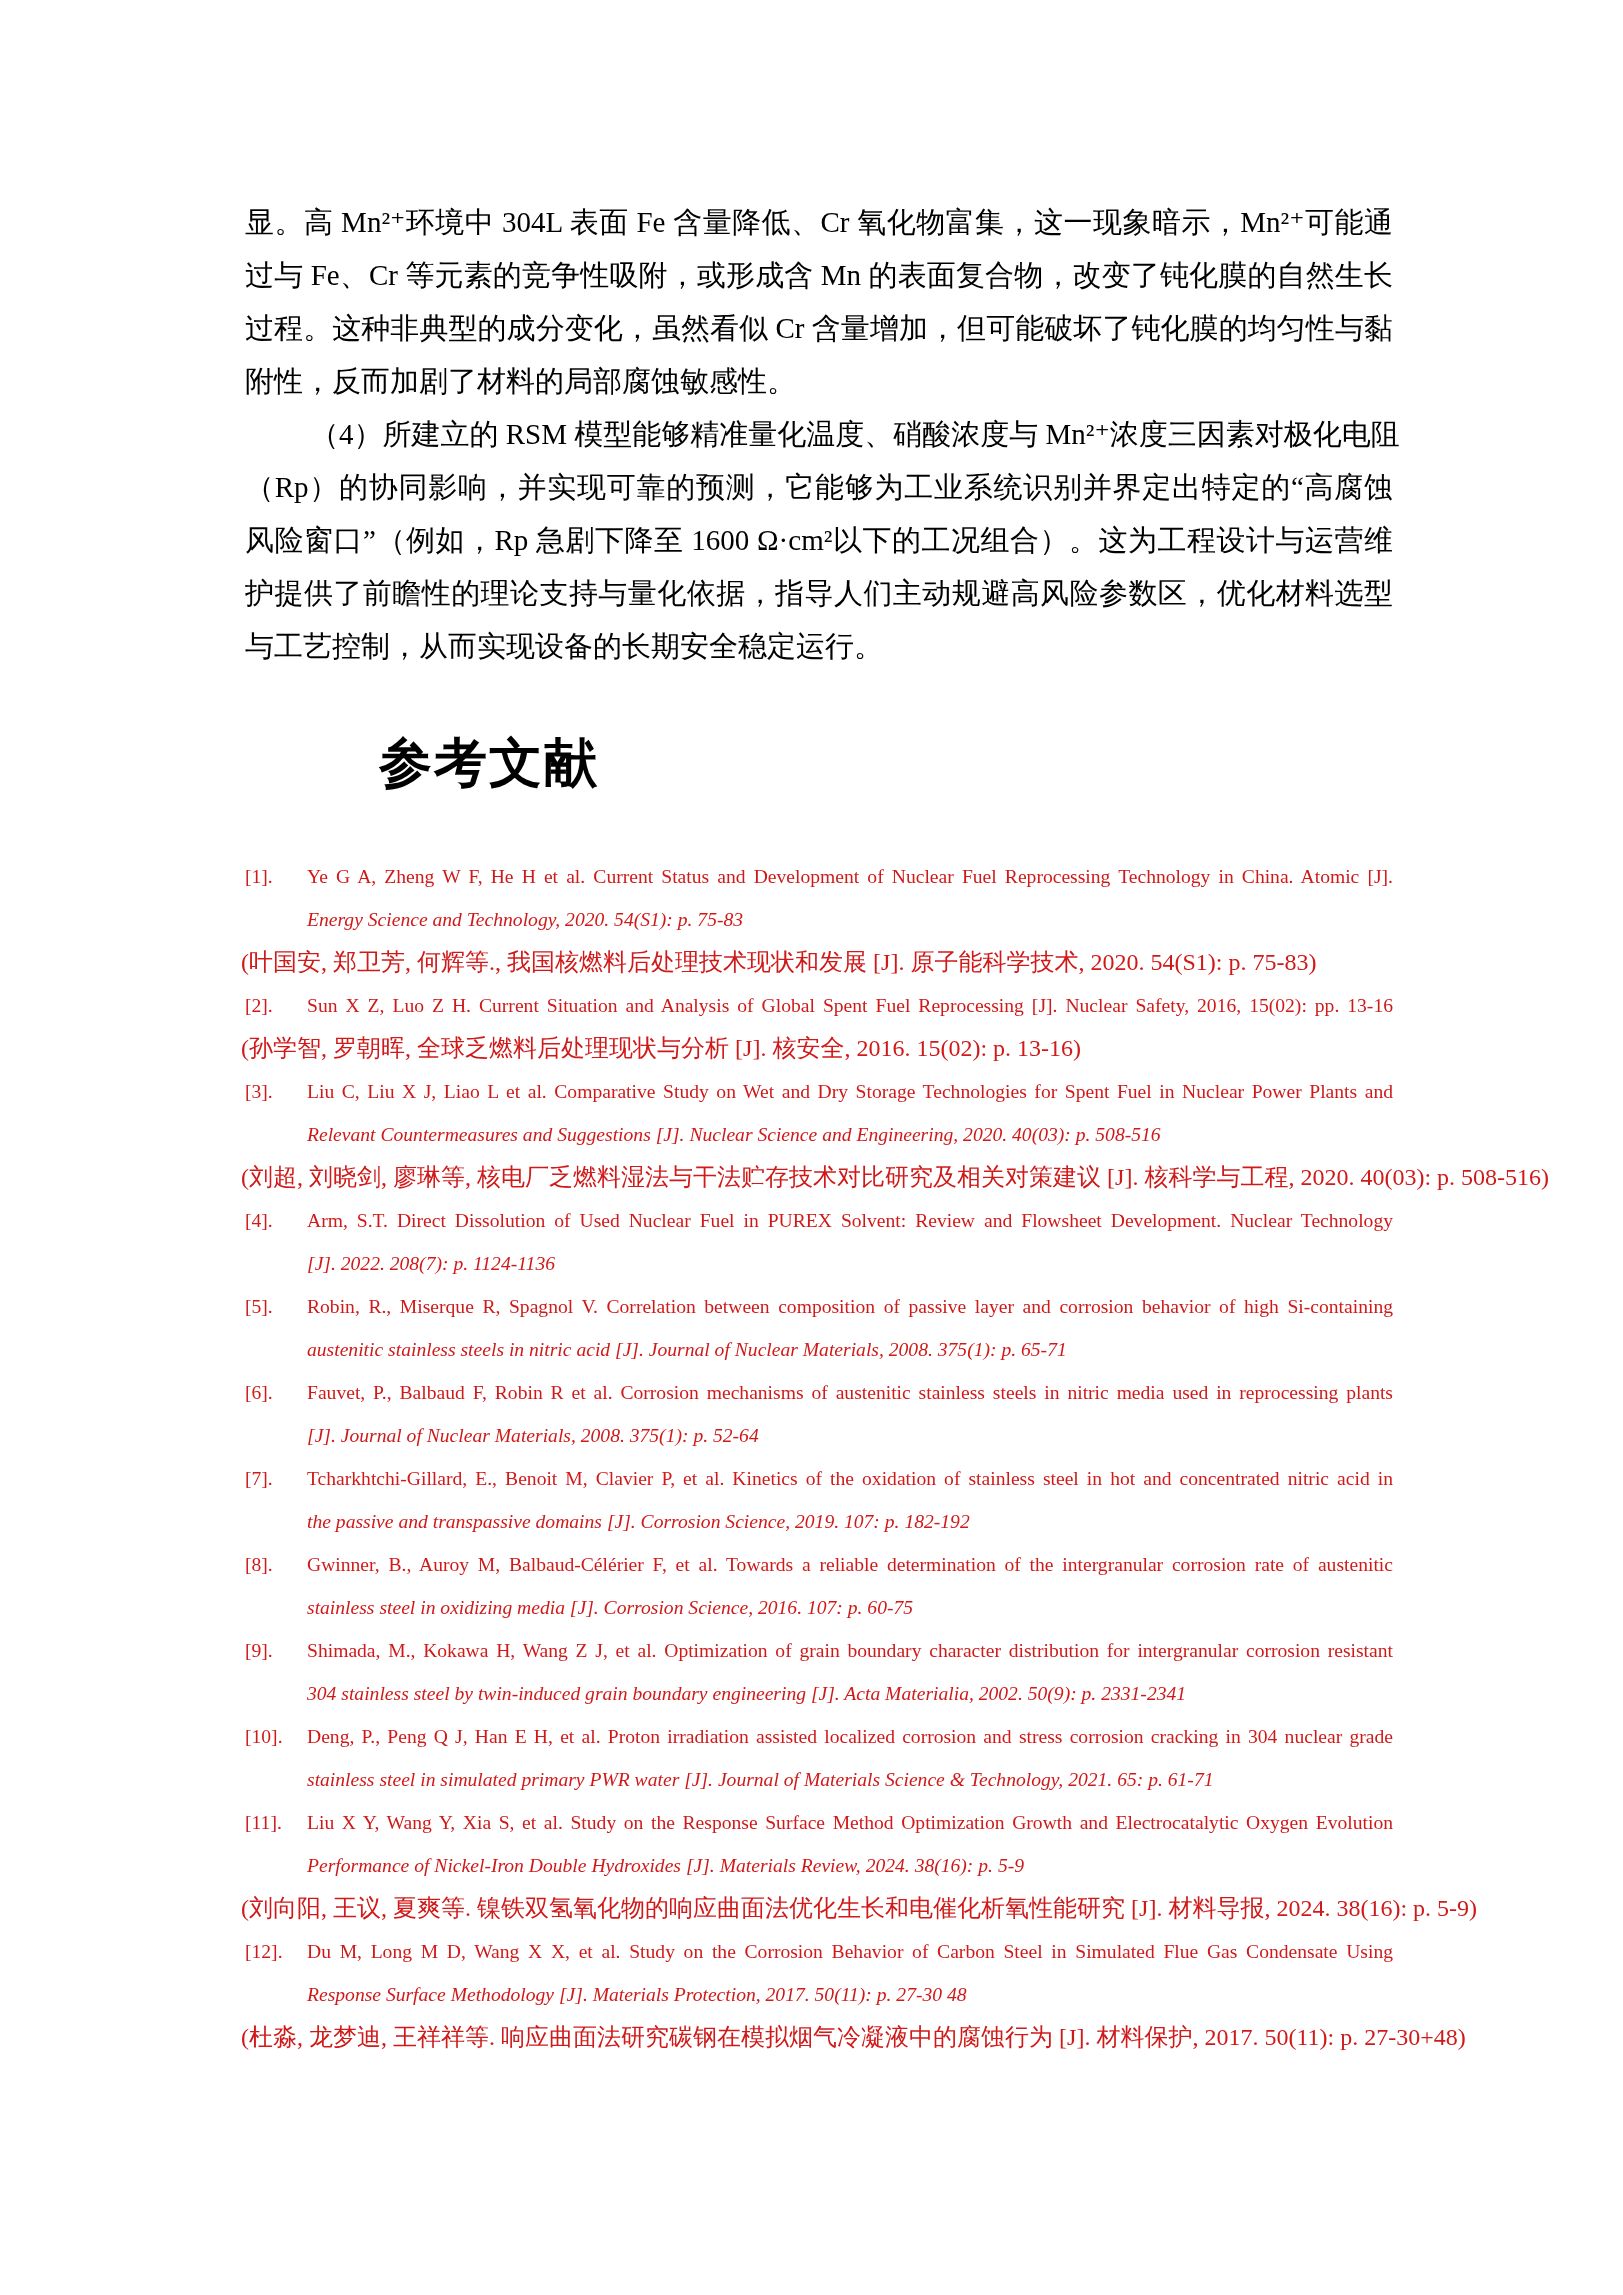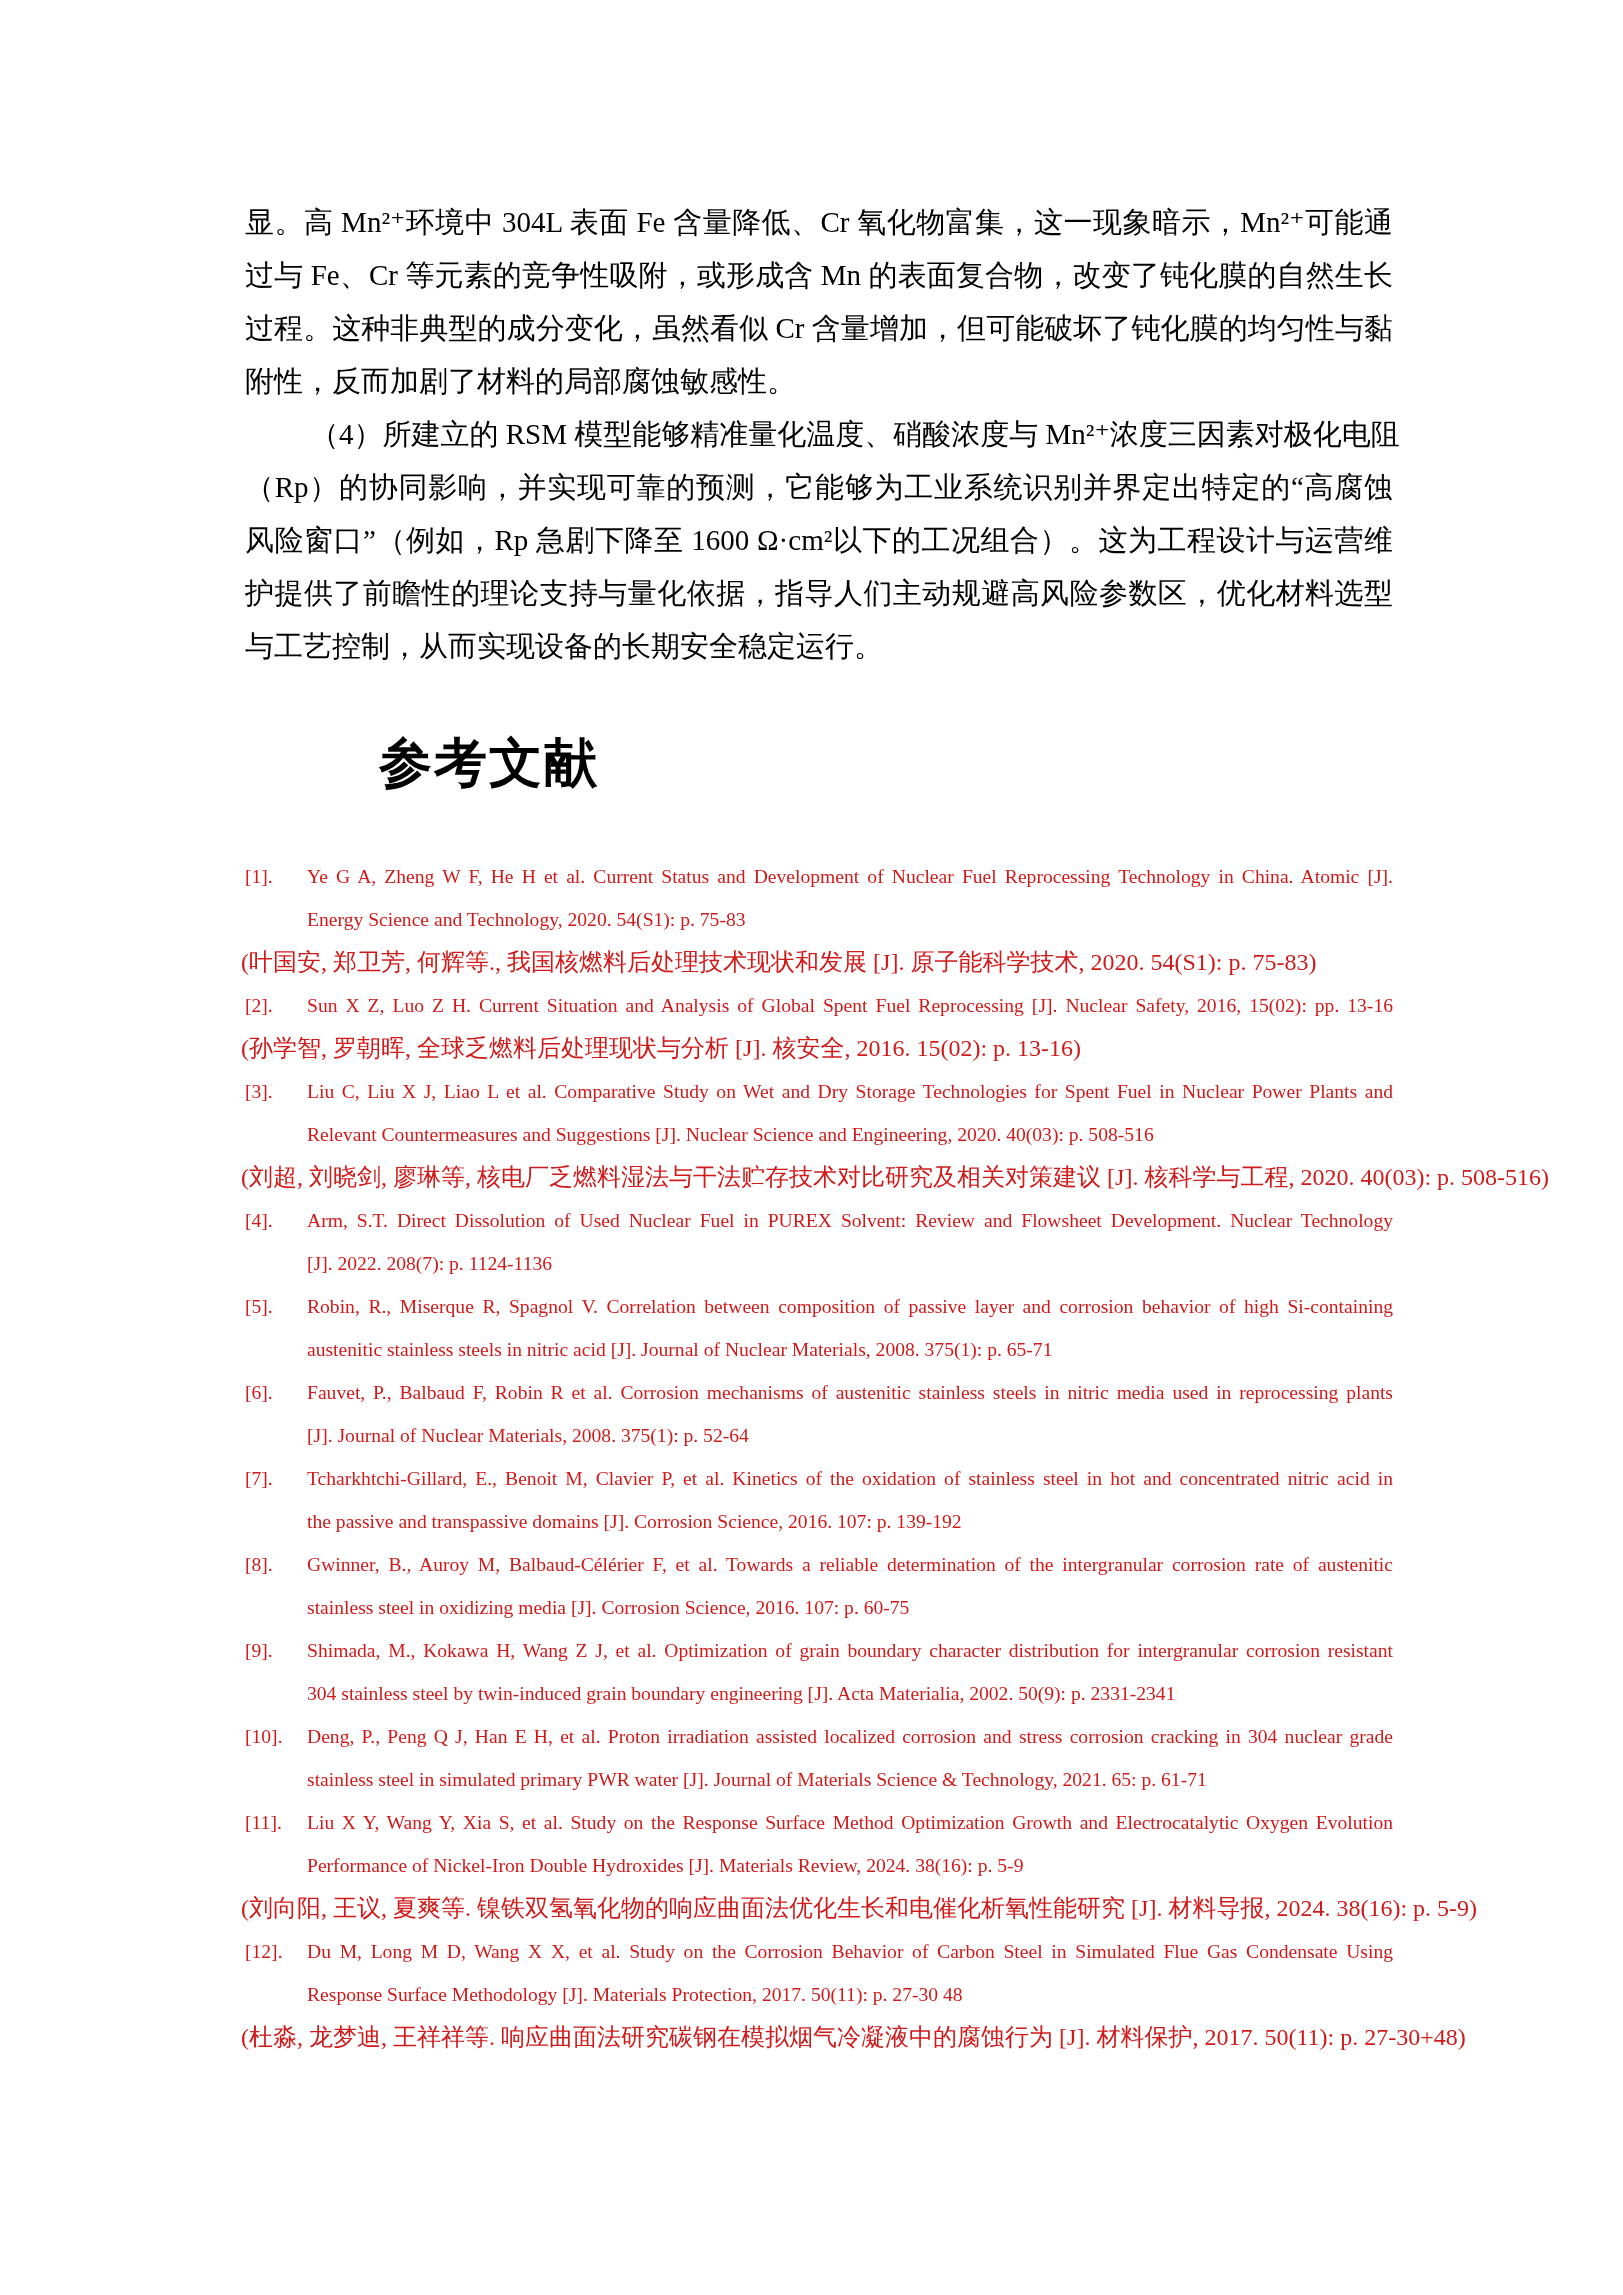--- a/index.html
+++ b/index.html
@@ -64,21 +64,21 @@
   .ref-num{
     flex:0 0 62px;
     text-align:left;
   }
   .ref-text{flex:1;text-align:left;}
   .ref-line.just .ref-text{
     text-align:justify;
     text-align-last:justify;
     text-justify:inter-word;
   }
-  .ref-line.cont{padding-left:62px;}
+  .ref-line.cont{padding-left:62px;font-style:italic;}
   .ref-line.zh{
     margin-left:-3.9px;
     font-size:24px;
   }
 </style>
 </head>
 <body>
 
 <div class="page">
   <div class="content">
@@ -124,21 +124,21 @@
         <div class="ref-line cont">austenitic stainless steels in nitric acid [J]. Journal of Nuclear Materials, 2008. 375(1): p. 65-71</div>
         <div class="ref-line first just">
           <span class="ref-num">[6].</span>
           <span class="ref-text">Fauvet, P., Balbaud F, Robin R et al. Corrosion mechanisms of austenitic stainless steels in nitric media used in reprocessing plants</span>
         </div>
         <div class="ref-line cont">[J]. Journal of Nuclear Materials, 2008. 375(1): p. 52-64</div>
         <div class="ref-line first just">
           <span class="ref-num">[7].</span>
           <span class="ref-text">Tcharkhtchi-Gillard, E., Benoit M, Clavier P, et al. Kinetics of the oxidation of stainless steel in hot and concentrated nitric acid in</span>
         </div>
-        <div class="ref-line cont">the passive and transpassive domains [J]. Corrosion Science, 2016. 107: p. 139-192</div>
+        <div class="ref-line cont">the passive and transpassive domains [J]. Corrosion Science, 2019. 107: p. 182-192</div>
         <div class="ref-line first just">
           <span class="ref-num">[8].</span>
           <span class="ref-text">Gwinner, B., Auroy M, Balbaud-Célérier F, et al. Towards a reliable determination of the intergranular corrosion rate of austenitic</span>
         </div>
         <div class="ref-line cont">stainless steel in oxidizing media [J]. Corrosion Science, 2016. 107: p. 60-75</div>
         <div class="ref-line first just">
           <span class="ref-num">[9].</span>
           <span class="ref-text">Shimada, M., Kokawa H, Wang Z J, et al. Optimization of grain boundary character distribution for intergranular corrosion resistant</span>
         </div>
         <div class="ref-line cont">304 stainless steel by twin-induced grain boundary engineering [J]. Acta Materialia, 2002. 50(9): p. 2331-2341</div>

